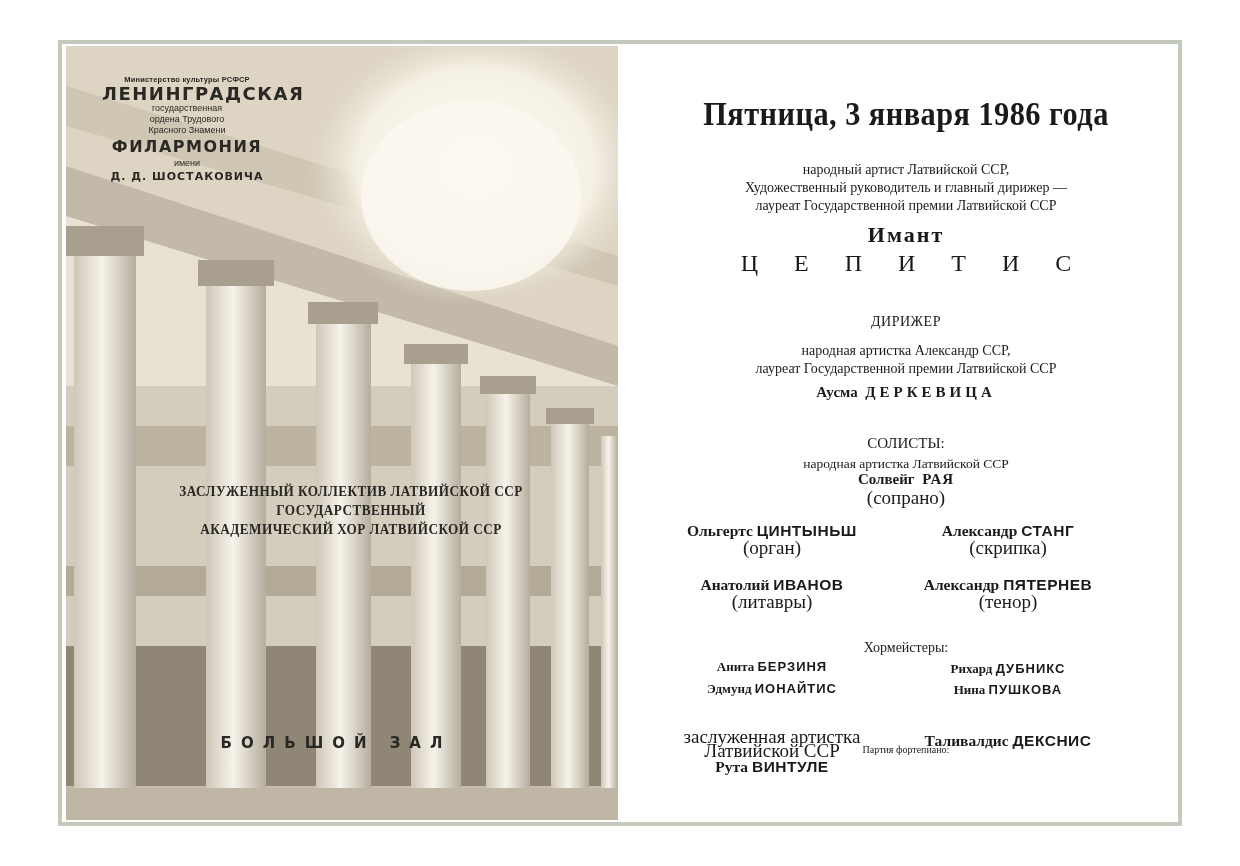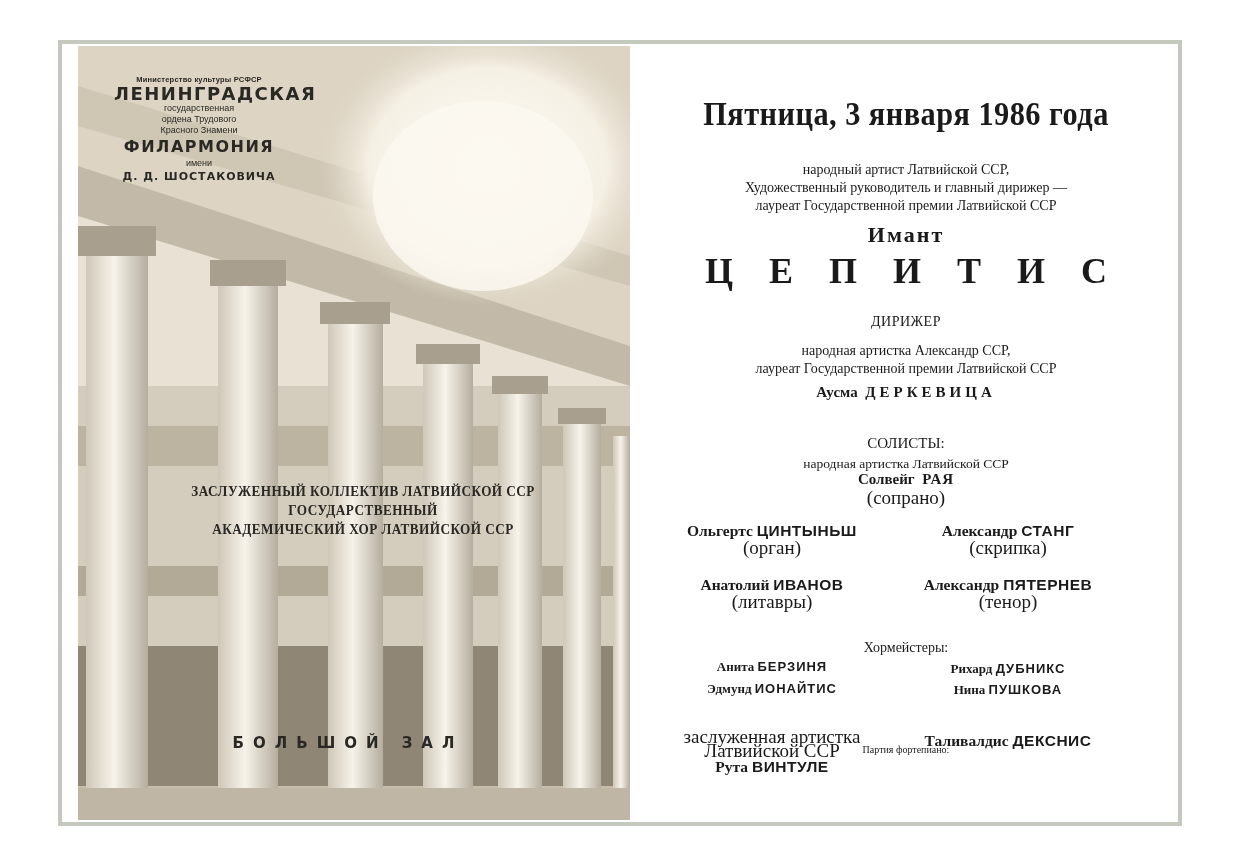--- a/index.html
+++ b/index.html
@@ -1,34 +1,34 @@
 <!DOCTYPE html>
 <html><head>
 <meta charset="utf-8">
 <style>
   html, body { margin: 0; padding: 0; background: #ffffff; }
   body { width: 1240px; height: 866px; position: relative; overflow: hidden; font-family: "Liberation Serif", serif; color: #1a1a1a; }
   .frame { position: absolute; left: 58px; top: 40px; width: 1116px; height: 778px; border: 4px solid #c3c9bd; background: #ffffff; box-sizing: content-box; }
-  .photo { position: absolute; left: 78px; top: 46px; width: 552px; height: 774px; overflow: hidden; background: #bef264; }
+  .photo { position: absolute; left: 66px; top: 46px; width: 552px; height: 774px; overflow: hidden; background: #bef264; }
   .photo svg { position: absolute; left: 0; top: 0; }
   .cover-text { position: absolute; font-family: "Liberation Sans", sans-serif; color: #2a2824; text-align: center; }
   .hdr-block { left: 36px; top: 28px; width: 170px; }
   .hdr-small { font-size: 7.5px; line-height: 11px; font-weight: bold; letter-spacing: 0.2px; }
   .hdr-big { font-size: 18px; font-weight: bold; letter-spacing: 1.5px; line-height: 18px; font-family: "DejaVu Sans", sans-serif; }
   .hdr-mid { font-size: 9px; line-height: 11px; }
   .hdr-name { font-size: 11px; font-weight: bold; letter-spacing: 1px; line-height: 15px; font-family: "DejaVu Sans", sans-serif; }
   .choir-block { left: 60px; top: 436px; width: 450px; font-family: "Liberation Serif", serif; font-weight: bold; font-size: 15px; line-height: 19px; letter-spacing: 0.5px; transform: scaleX(0.88); transform-origin: center; }
   .hall { left: 120px; top: 688px; width: 300px; font-size: 15px; font-weight: bold; letter-spacing: 9px; font-family: "DejaVu Sans", sans-serif; }
   .season { left: 120px; top: 724px; width: 300px; font-size: 13px; font-weight: bold; font-family: "Liberation Serif", serif; }
   .right { position: absolute; left: 636px; top: 46px; width: 540px; text-align: center; }
   .abs { position: absolute; left: 0; width: 540px; text-align: center; }
   .date { top: 50px; font-size: 33px; font-weight: bold; letter-spacing: 0.5px; transform: scaleX(0.92); }
   .small { font-size: 14px; line-height: 18px; }
   .given { font-size: 22px; font-weight: bold; letter-spacing: 2px; }
-  .surname-big { font-size: 36px; font-weight: bold; letter-spacing: 36px; padding-left: 36px; box-sizing: border-box; }
+  .surname-big { font-size: 24px; font-weight: normal; letter-spacing: 36px; padding-left: 36px; box-sizing: border-box; }
   .role { font-size: 14px; letter-spacing: 0.5px; font-family: Liberation Serif, serif; }
   .name { font-size: 15px; font-weight: bold; }
   .name .sn { letter-spacing: 2px; }
   .col { position: absolute; text-align: center; width: 220px; }
   .caption { font-size: 19px; line-height: 16px; }
   .nm { font-size: 15.5px; font-weight: bold; line-height: 18px; }
   .nm .sn { font-family: Liberation Sans, sans-serif; letter-spacing: 0.5px; }
   .sub { font-size: 13px; font-weight: bold; }
   .sub .sn { font-family: "Liberation Sans", sans-serif; letter-spacing: 1px; }
 </style>

